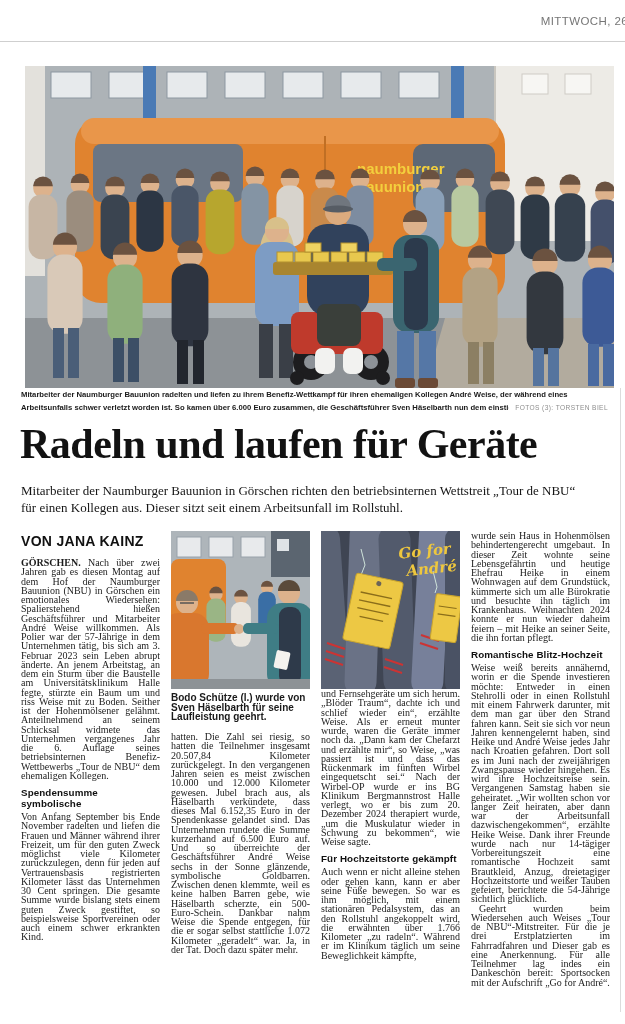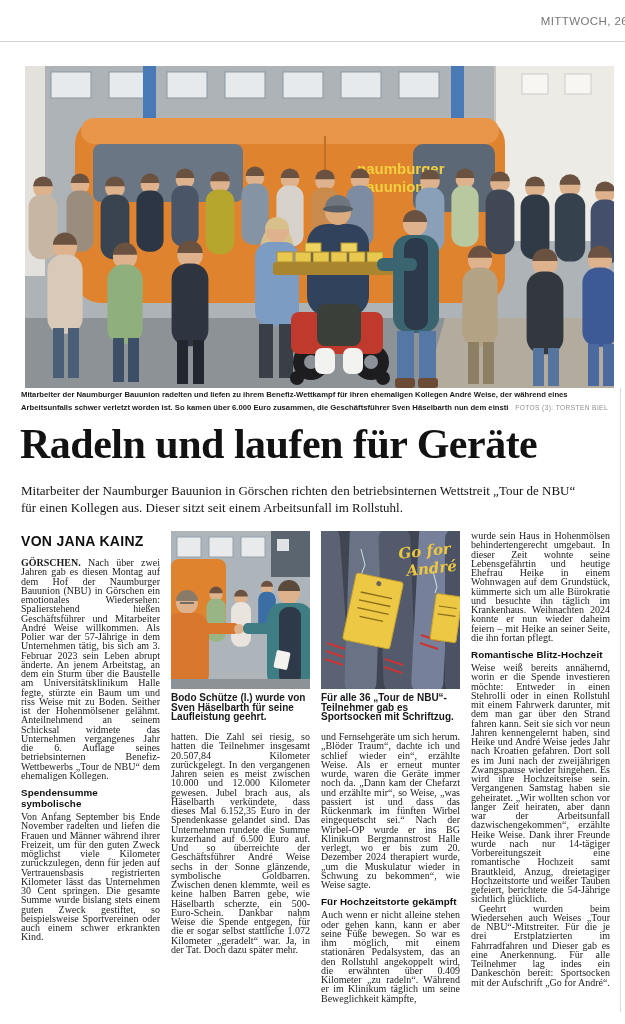--- a/index.html
+++ b/index.html
@@ -277,24 +277,23 @@
             <rect x="112" y="64" width="26" height="46" rx="2" fill="#edc844" stroke="#caa52e"></rect>
             <line x1="116" y1="76" x2="134" y2="76" stroke="#8a6d1a" stroke-width="1.2"></line>
             <line x1="116" y1="84" x2="134" y2="84" stroke="#8a6d1a" stroke-width="1.2"></line>
           </g>
           <g transform="rotate(-6 95 26)" font-family="DejaVu Serif, serif" font-style="italic" font-weight="bold" fill="#eec73e">
             <text x="78" y="26" font-size="15">Go for</text>
             <text x="84" y="44" font-size="15">André</text>
           </g>
         </svg>
       </figure>
-      <div class="colcaption">Für alle 36 „Tour de NBU“-Teilnehmer gab es Sportsocken mit Schriftzug.</div>
       <p class="body">und Fernsehgeräte um sich herum. „Blöder Traum“, dachte ich und schlief wieder ein“, erzählte Weise. Als er erneut munter wurde, waren die Geräte immer noch da. „Dann kam der Chefarzt und erzählte mir“, so Weise, „was passiert ist und dass das Rückenmark im fünften Wirbel eingequetscht sei.“ Nach der Wirbel-OP wurde er ins BG Klinikum Bergmannstrost Halle verlegt, wo er bis zum 20. Dezember 2024 therapiert wurde, „um die Muskulatur wieder in Schwung zu bekommen“, wie Weise sagte.</p>
       <div class="subhead2">Für Hochzeitstorte gekämpft</div>
-      <p class="body">Auch wenn er nicht alleine stehen oder gehen kann, kann er aber seine Füße bewegen. So war es ihm möglich, mit einem stationären Pedalsystem, das an den Rollstuhl angekoppelt wird, die erwähnten über 0.409 Kilometer „zu radeln“. Während er im Klinikum täglich um seine Beweglichkeit kämpfte,</p>
+      <p class="body">Auch wenn er nicht alleine stehen oder gehen kann, kann er aber seine Füße bewegen. So war es ihm möglich, mit einem stationären Pedalsystem, das an den Rollstuhl angekoppelt wird, die erwähnten über 1.766 Kilometer „zu radeln“. Während er im Klinikum täglich um seine Beweglichkeit kämpfte,</p>
     </div>
 
     <div class="col">
       <p class="body">wurde sein Haus in Hohenmölsen behindertengerecht umgebaut. In dieser Zeit wohnte seine Lebensgefährtin und heutige Ehefrau Heike in einem Wohnwagen auf dem Grundstück, kümmerte sich um alle Bürokratie und besuchte ihn täglich im Krankenhaus. Weihnachten 2024 konnte er nun wieder daheim feiern – mit Heike an seiner Seite, die ihn fortan pflegt.</p>
       <div class="subhead2">Romantische Blitz-Hochzeit</div>
       <p class="body">Weise weiß bereits annähernd, worin er die Spende investieren möchte: Entweder in einen Stehrolli oder in einen Rollstuhl mit einem Fahrwerk darunter, mit dem man gar über den Strand fahren kann. Seit sie sich vor neun Jahren kennengelernt haben, sind Heike und André Weise jedes Jahr nach Kroatien gefahren. Dort soll es im Juni nach der zweijährigen Zwangspause wieder hingehen. Es wird ihre Hochzeitsreise sein. Vergangenen Samstag haben sie geheiratet. „Wir wollten schon vor langer Zeit heiraten, aber dann war der Arbeitsunfall dazwischengekommen“, erzählte Heike Weise. Dank ihrer Freunde wurde nach nur 14-tägiger Vorbereitungszeit eine romantische Hochzeit samt Brautkleid, Anzug, dreietagiger Hochzeitstorte und weißer Tauben gefeiert, berichtete die 54-Jährige sichtlich glücklich.</p>
       <p class="body indent">Geehrt wurden beim Wiedersehen auch Weises „Tour de NBU“-Mitstreiter. Für die je drei Erstplatzierten im Fahrradfahren und Dieser gab es eine Anerkennung. Für alle Teilnehmer lag indes ein Dankeschön bereit: Sportsocken mit der Aufschrift „Go for André“.</p>
     </div>
 
   </div>

